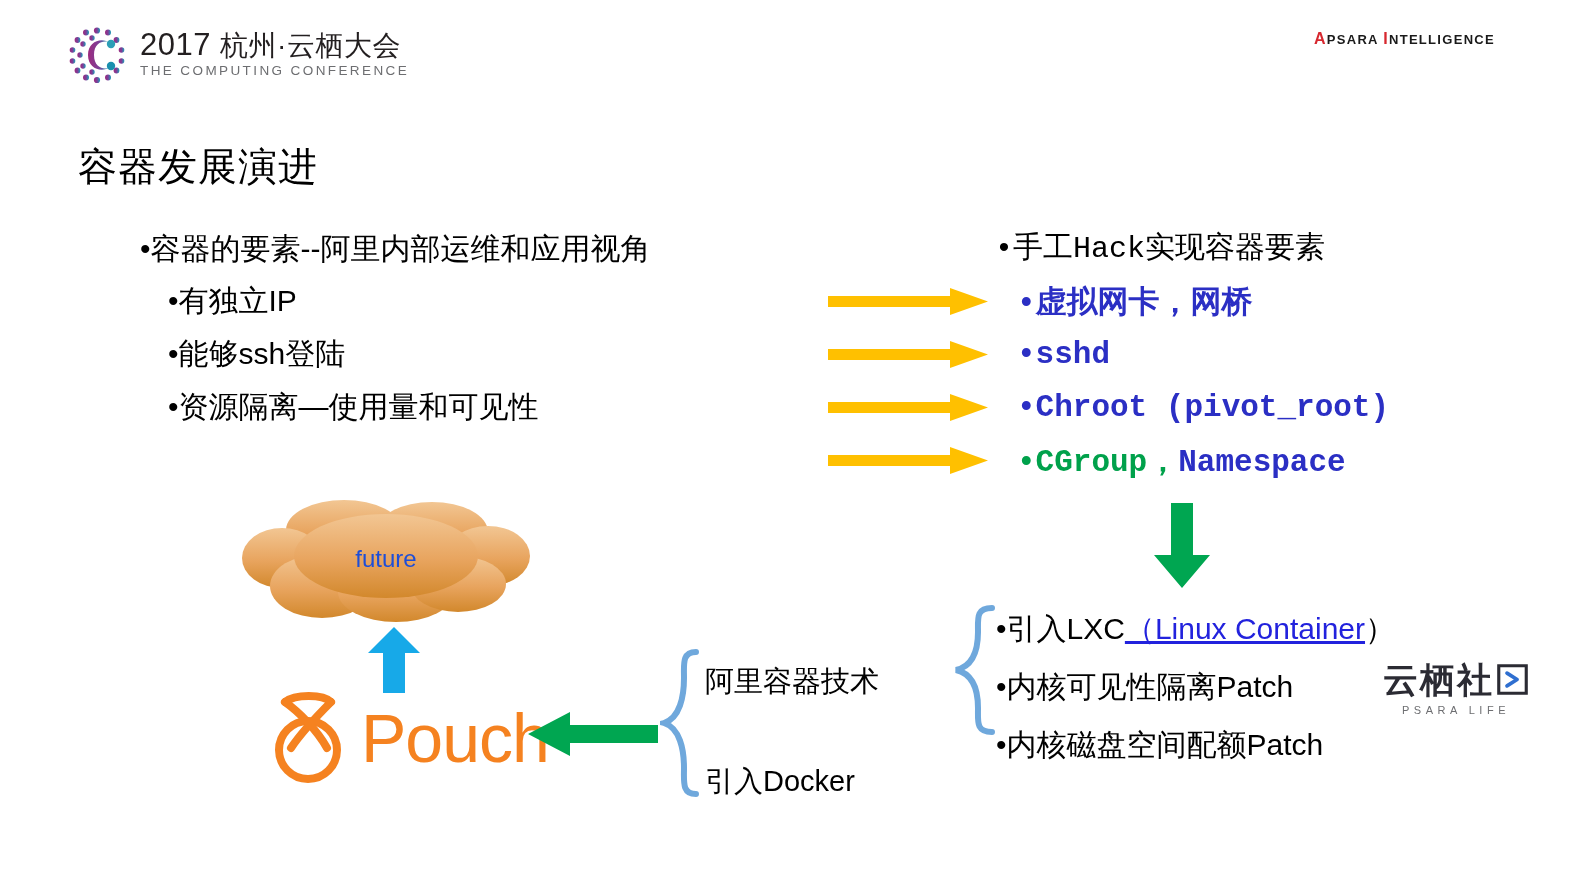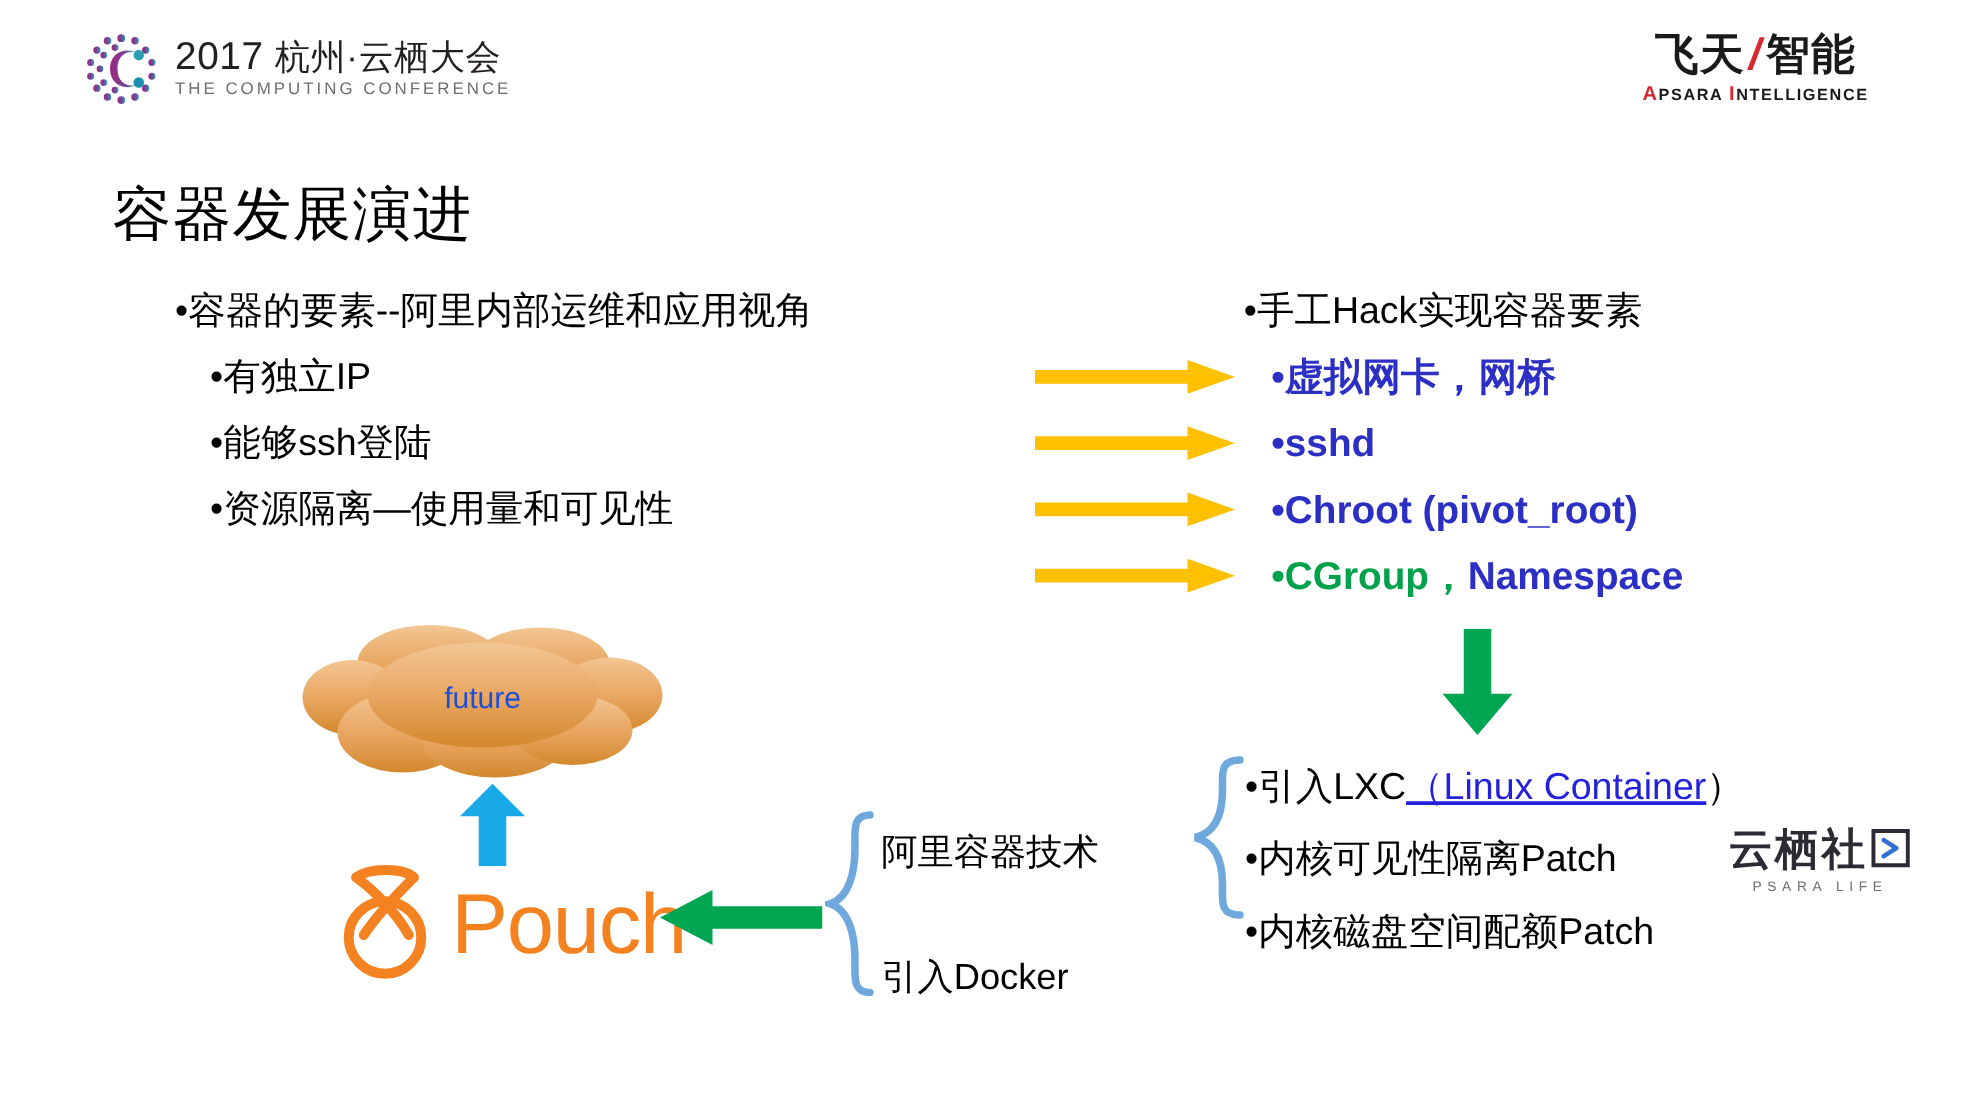--- a/index.html
+++ b/index.html
@@ -22,33 +22,33 @@
   .conf-main .cn{font-size:28px;}
   .conf-sub{font-size:13.5px;color:#6d6e71;letter-spacing:2.4px;line-height:1.5;white-space:nowrap;}
 
   .apsara{position:absolute;right:92px;top:26px;text-align:center;}
   .apsara-cn{font-size:35px;font-weight:bold;color:#1a1a1a;letter-spacing:1px;line-height:1.05;white-space:nowrap;}
   .apsara-cn .slash{color:#d7282f;font-style:italic;font-weight:bold;padding:0 3px;}
   .apsara-en{font-size:13px;letter-spacing:1.3px;color:#1a1a1a;margin-top:4px;white-space:nowrap;font-weight:bold;}
   .apsara-en .r{color:#d7282f;font-size:16px;}
 
   
-  .page-title{position:absolute;left:90px;top:140px;font-size:47px;color:#000;letter-spacing:1px;}
+  .page-title{position:absolute;left:78px;top:140px;font-size:39px;color:#000;letter-spacing:1px;}
 
   
   .col-left{position:absolute;left:140px;top:223px;width:720px;}
   .col-right{position:absolute;left:995px;top:223px;width:520px;}
 
   .lvl1{font-size:30px;color:#000;line-height:1.0;white-space:nowrap;}
   .lvl2{font-size:30px;color:#000;white-space:nowrap;}
 
   .row-left{height:53px;display:flex;align-items:center;padding-left:28px;}
   .row-left.first{padding-left:0;height:52px;}
 
-  .row-right{height:53px;display:flex;align-items:center;padding-left:22px;}
+  .row-right{height:53px;display:flex;align-items:center;padding-left:22px;font-family:Liberation Mono, monospace;}
   .row-right.first{padding-left:0;height:52px;}
   .row-right .hl{font-weight:bold;color:#2b2fc4;font-size:31px;white-space:nowrap;}
   .row-right .hl.cg{color:#00a14b;}
   .row-right .hl .blue{color:#2b2fc4;}
 
   
   .yarrow{position:absolute;width:160px;height:27px;}
   .yarrow svg{display:block;width:160px;height:27px;}
 
   
@@ -131,21 +131,20 @@
         <circle cx="45" cy="42" r="4.2" fill="#1a8fae"></circle>
       </svg>
     </div>
     <div class="conf-texts">
       <div class="conf-main"><span class="yr">2017</span> <span class="cn">杭州·云栖大会</span></div>
       <div class="conf-sub">THE COMPUTING CONFERENCE</div>
     </div>
   </div>
 
   <div class="apsara">
-    <div class="apsara-cn"><span>飞天</span><span class="slash">/</span><span>智能</span></div>
     <div class="apsara-en"><span class="r">A</span><span>PSARA </span><span class="r">I</span><span>NTELLIGENCE</span></div>
   </div>
 
   <div class="page-title">容器发展演进</div>
 
   <div class="col-left">
     <div class="row-left first">
       <span class="lvl1">•容器的要素--阿里内部运维和应用视角</span>
     </div>
     <div class="row-left">

